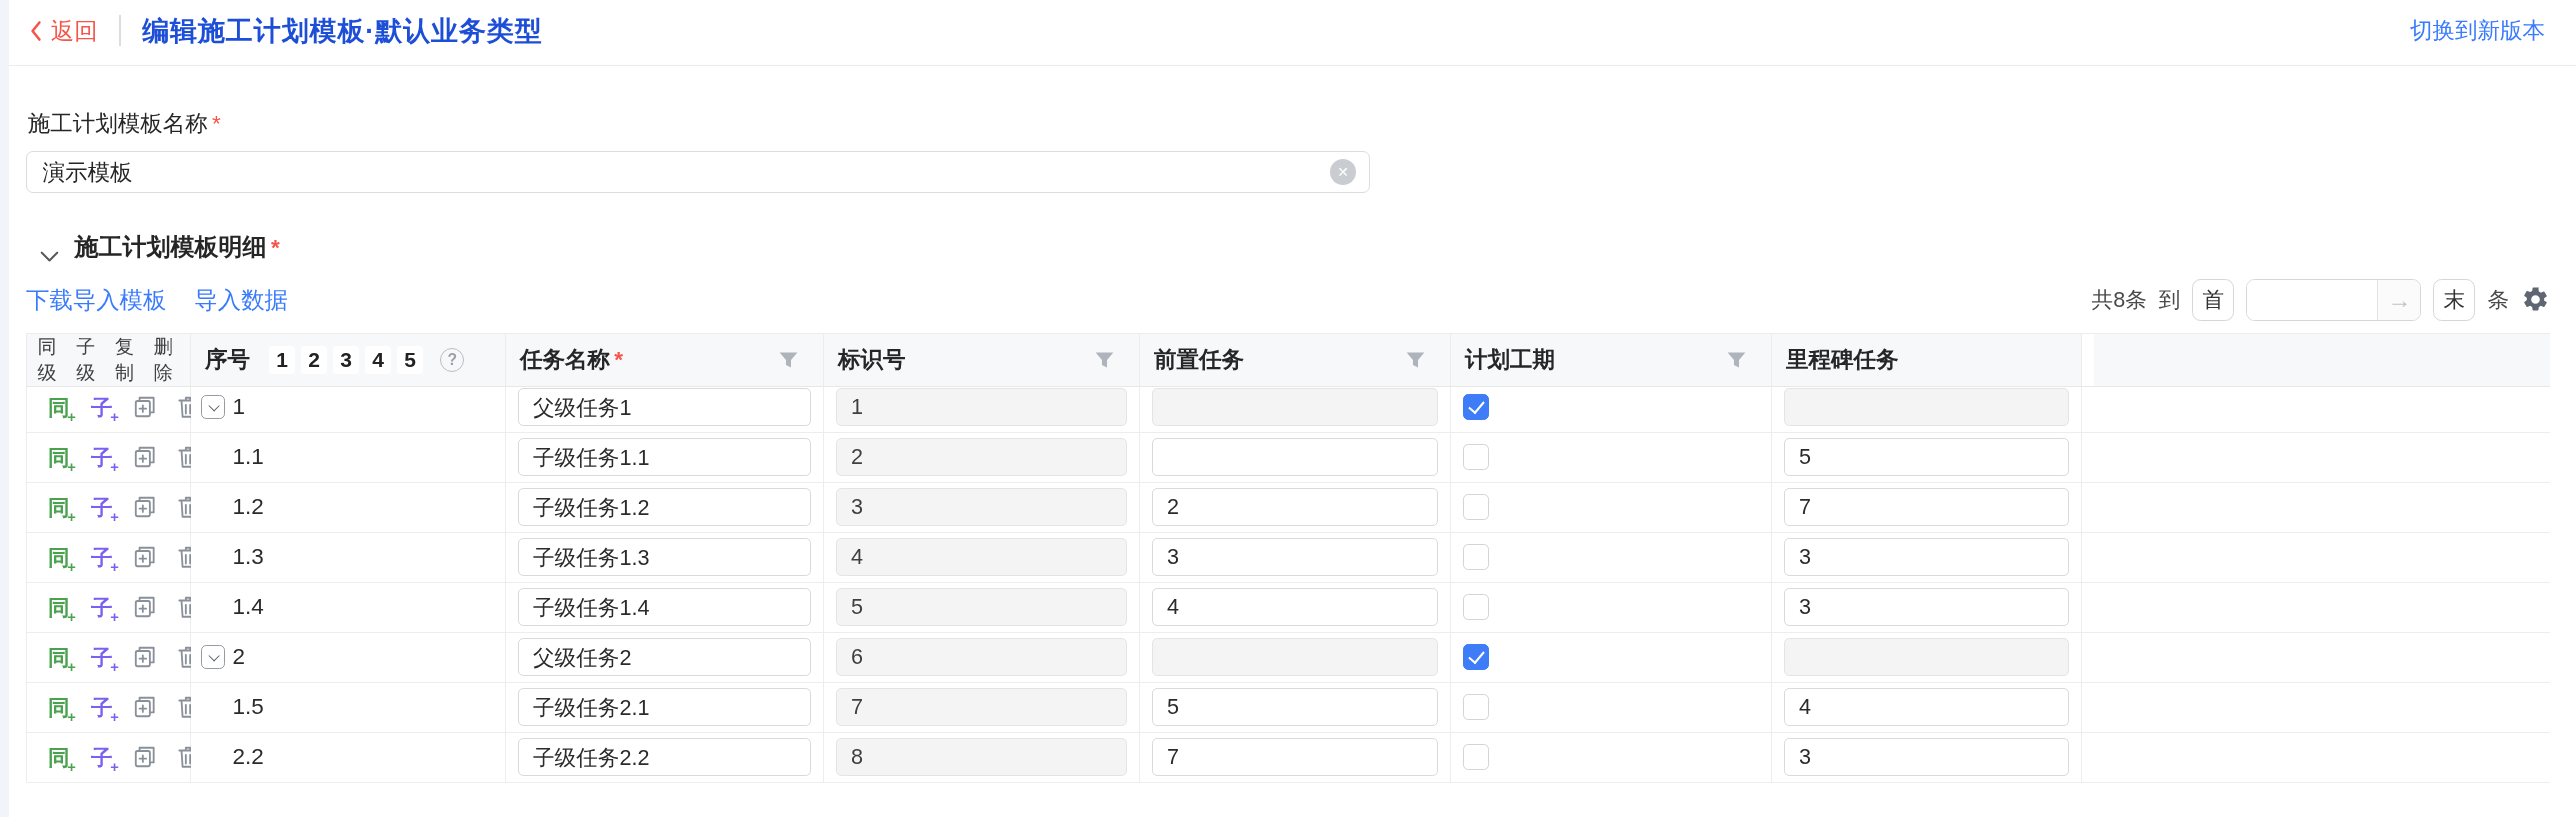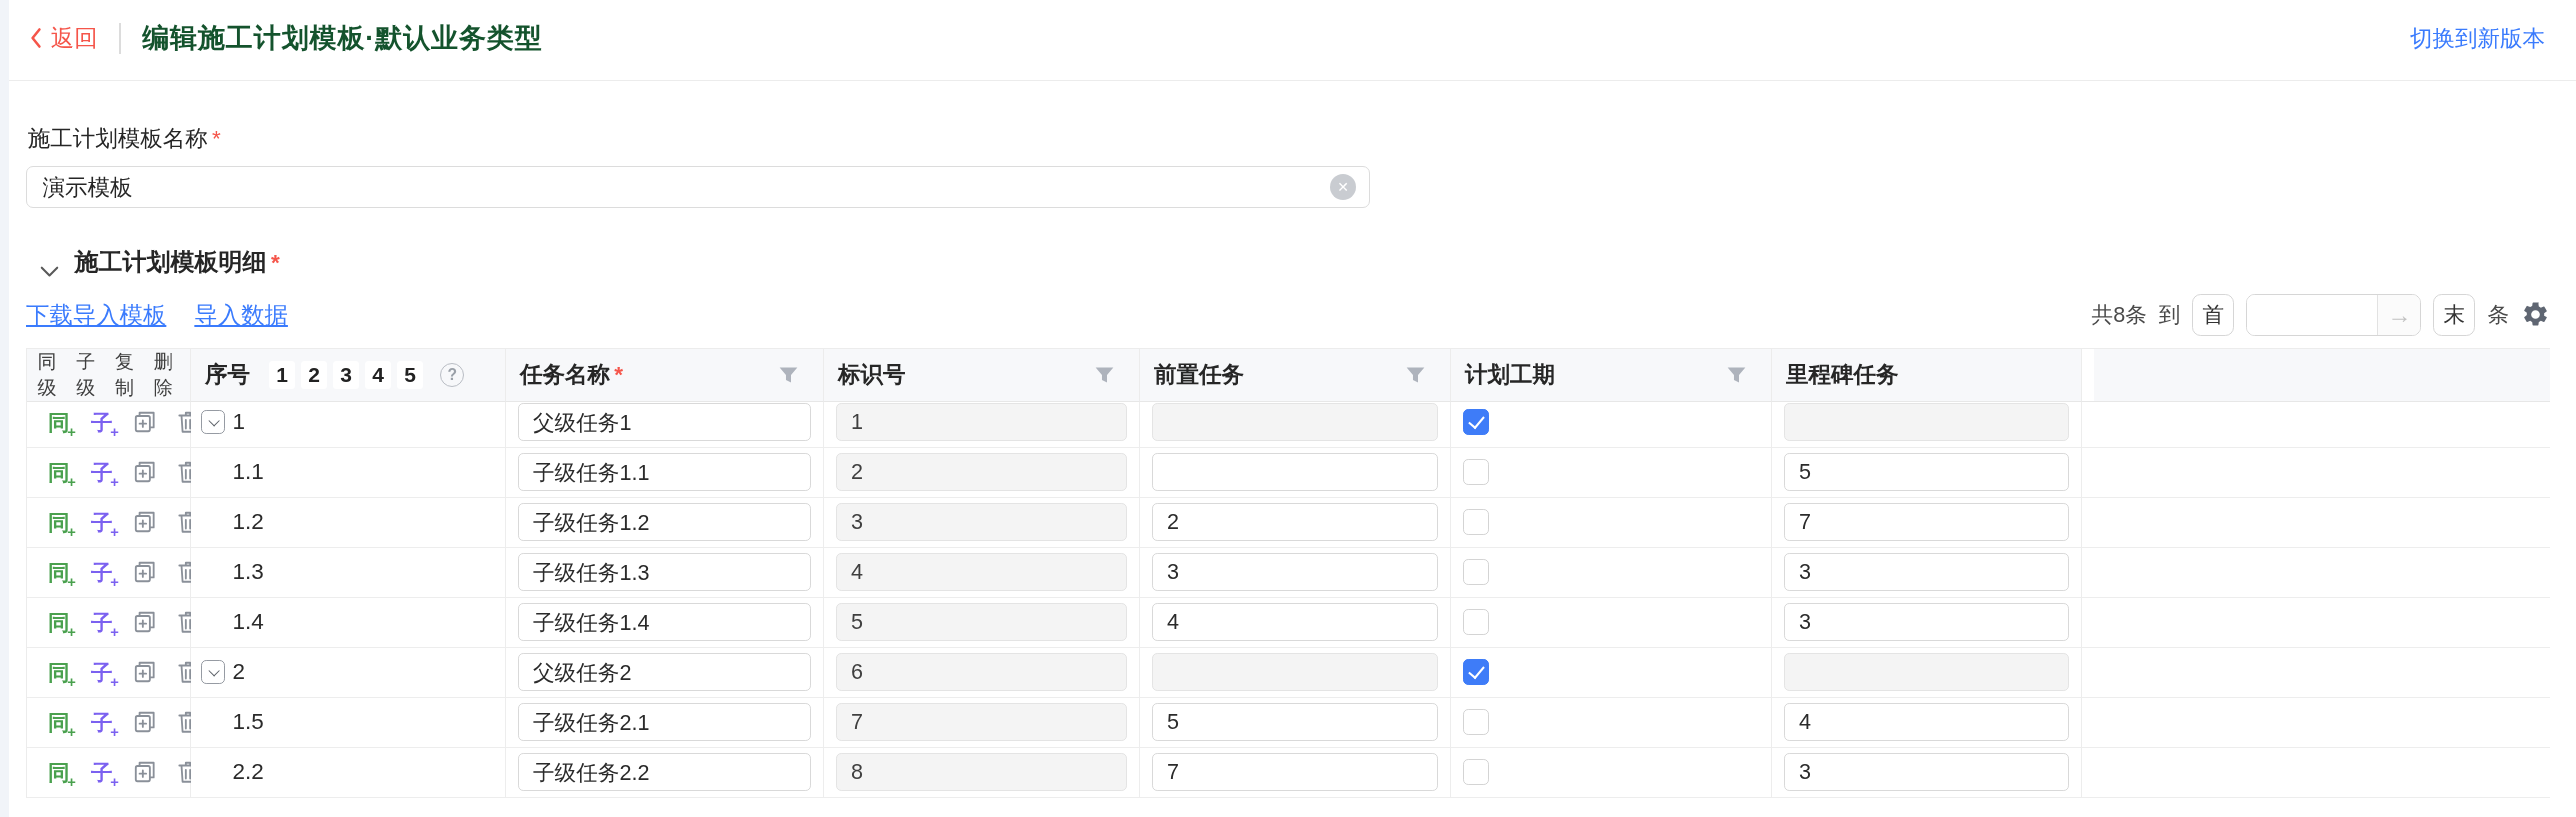--- a/index.html
+++ b/index.html
@@ -1,25 +1,25 @@
 <!DOCTYPE html>
 <html style="font-size:14px"><head>
 <meta charset="utf-8">
 <style>
   * { margin:0; padding:0; box-sizing:border-box; }
   html,body { width:2576px; height:817px; background:#fff; overflow:hidden;
     font-family:"Liberation Sans", sans-serif; }
   .left-strip { position:fixed; left:0; top:0; width:8.7px; height:817px; background:#f1f4f9; }
 
   
-  .topbar { height:81px; border-bottom:1.7px solid #ececec; display:flex; align-items:center;
+  .topbar { height:66px; border-bottom:1.7px solid #ececec; display:flex; align-items:center;
     padding:0 31px 4px 29px; background:#fff; }
   .back { display:flex; align-items:center; gap:7.8px; color:#f5554a; font-size:23.4px; cursor:pointer; }
   .tb-divider { width:2.6px; height:31px; background:#dcdcdc; margin:0 21px; }
-  .page-title { font-size:27px; font-weight:bold; color:#14532d; letter-spacing:0.9px; }
+  .page-title { font-size:27px; font-weight:bold; color:#1d4ed8; letter-spacing:0.9px; }
   .switch-link { margin-left:auto; color:#3a7bfd; font-size:22.5px; cursor:pointer; }
 
   
   .main { padding:0 26px; }
   .field-label { margin-top:42px; font-size:22.5px; color:#262626; padding-left:1.7px; }
   .req { color:#f5554a; margin-left:4.3px; font-size:22.5px; }
   .name-wrap { position:relative; width:1344px; margin-top:12px; }
   .name-input { width:100%; height:42px; border:1.7px solid #dcdcdc; border-radius:7px;
     font-size:22.5px; color:#262626; padding:0 55px 0 15.6px; outline:none;
     font-family:"Liberation Sans", sans-serif; }
@@ -27,21 +27,21 @@
     width:26px; height:26px; border-radius:50%; background:#c9ccd1; color:#fff; font-size:14px;
     display:flex; align-items:center; justify-content:center; cursor:pointer; }
 
   
   .section-row { margin-top:38px; display:flex; align-items:flex-end; gap:15.6px; padding-left:14px; }
   .section-title { font-size:24px; font-weight:600; color:#262626; }
   .chev-down { display:inline-flex; }
 
   .toolbar { margin-top:15.6px; display:flex; align-items:center; }
   .links { display:flex; gap:28px; font-size:23.4px; color:#3a7bfd; }
-  .links span { cursor:pointer;text-decoration:underline; }
+  .links span { cursor:pointer; }
   .pager { margin-left:auto; display:flex; align-items:center; gap:12px; font-size:21.6px; color:#4a4a4a;justify-content:space-between; }
   .pg-btn { min-width:42px; height:42px; border:1.7px solid #d6d6d6; border-radius:8.7px; background:#fff;
     font-size:21.6px; color:#333; display:flex; align-items:center; justify-content:center; padding:0 8.7px; cursor:pointer; }
   .jump { display:flex; height:42px; border:1.7px solid #d6d6d6; border-radius:8.7px; overflow:hidden; background:#fff; }
   .jump input { width:130px; border:none; outline:none; font-size:21.6px; padding:0 10.4px;
     font-family:"Liberation Sans", sans-serif; }
   .jump .go { width:43px; border-left:1.7px solid #e2e2e2; display:flex; align-items:center;
     justify-content:center; color:#c2c2c2; font-size:24px; background:#fbfbfb; cursor:pointer; }
   .gear { display:inline-flex; cursor:pointer; }
 

